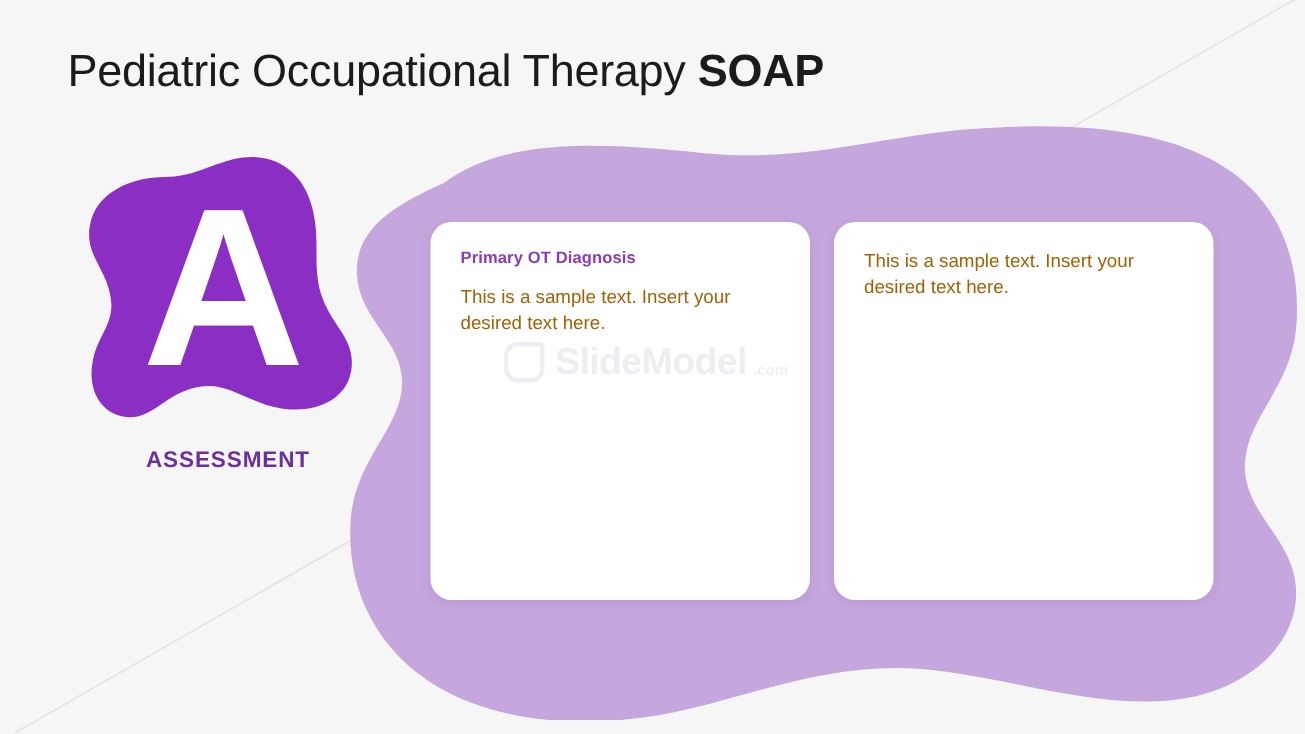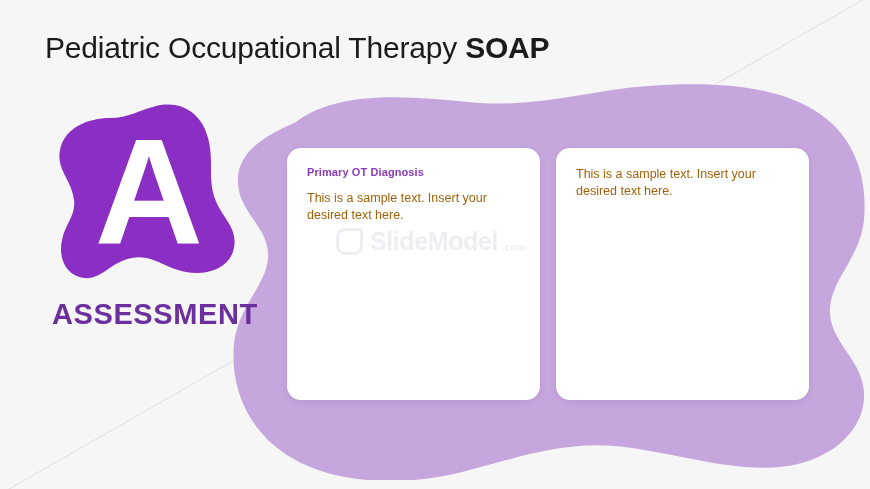--- a/index.html
+++ b/index.html
@@ -70,21 +70,21 @@
     z-index: 5;
   }
   #letter-badge svg { display:block; }
 
   #assessment-label {
     position: absolute;
     left: 52px;
     top: 298px;
     width: 200px;
     text-align: center;
-    font-size: 29px;
+    font-size: 15px;
     font-weight: 700;
     letter-spacing: 0.6px;
     color: #6b2f9e;
     z-index: 5;
   }
 
   
   .card {
     position: absolute;
     top: 148px;

